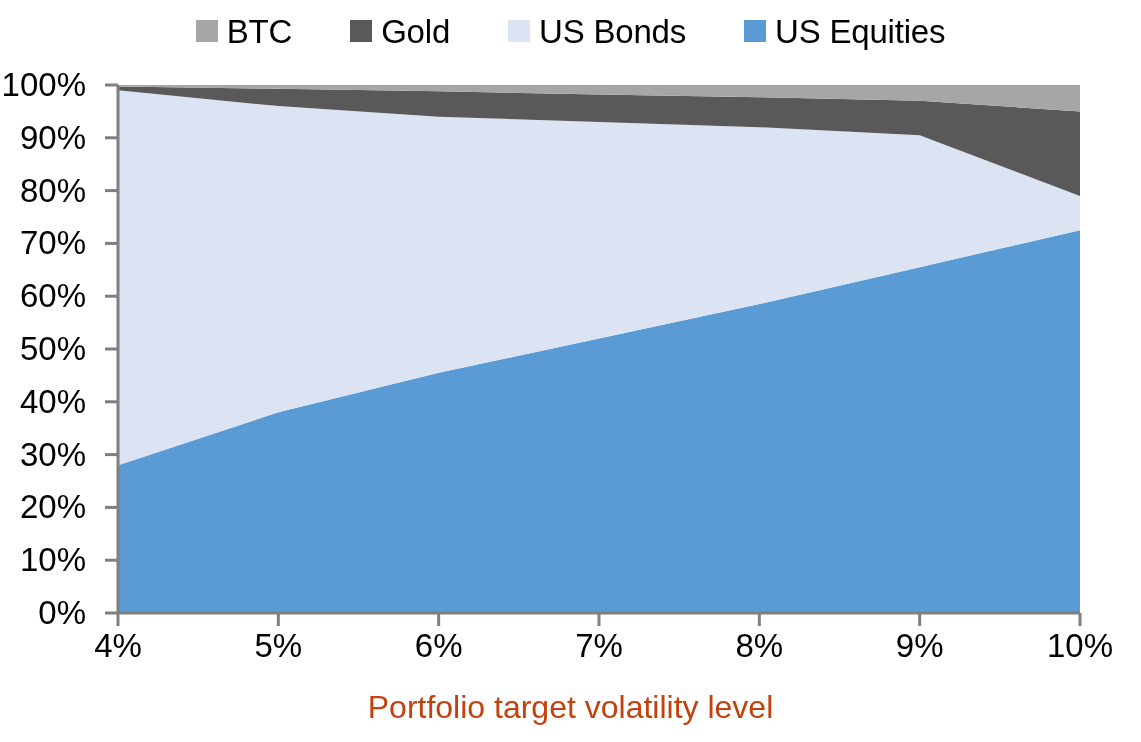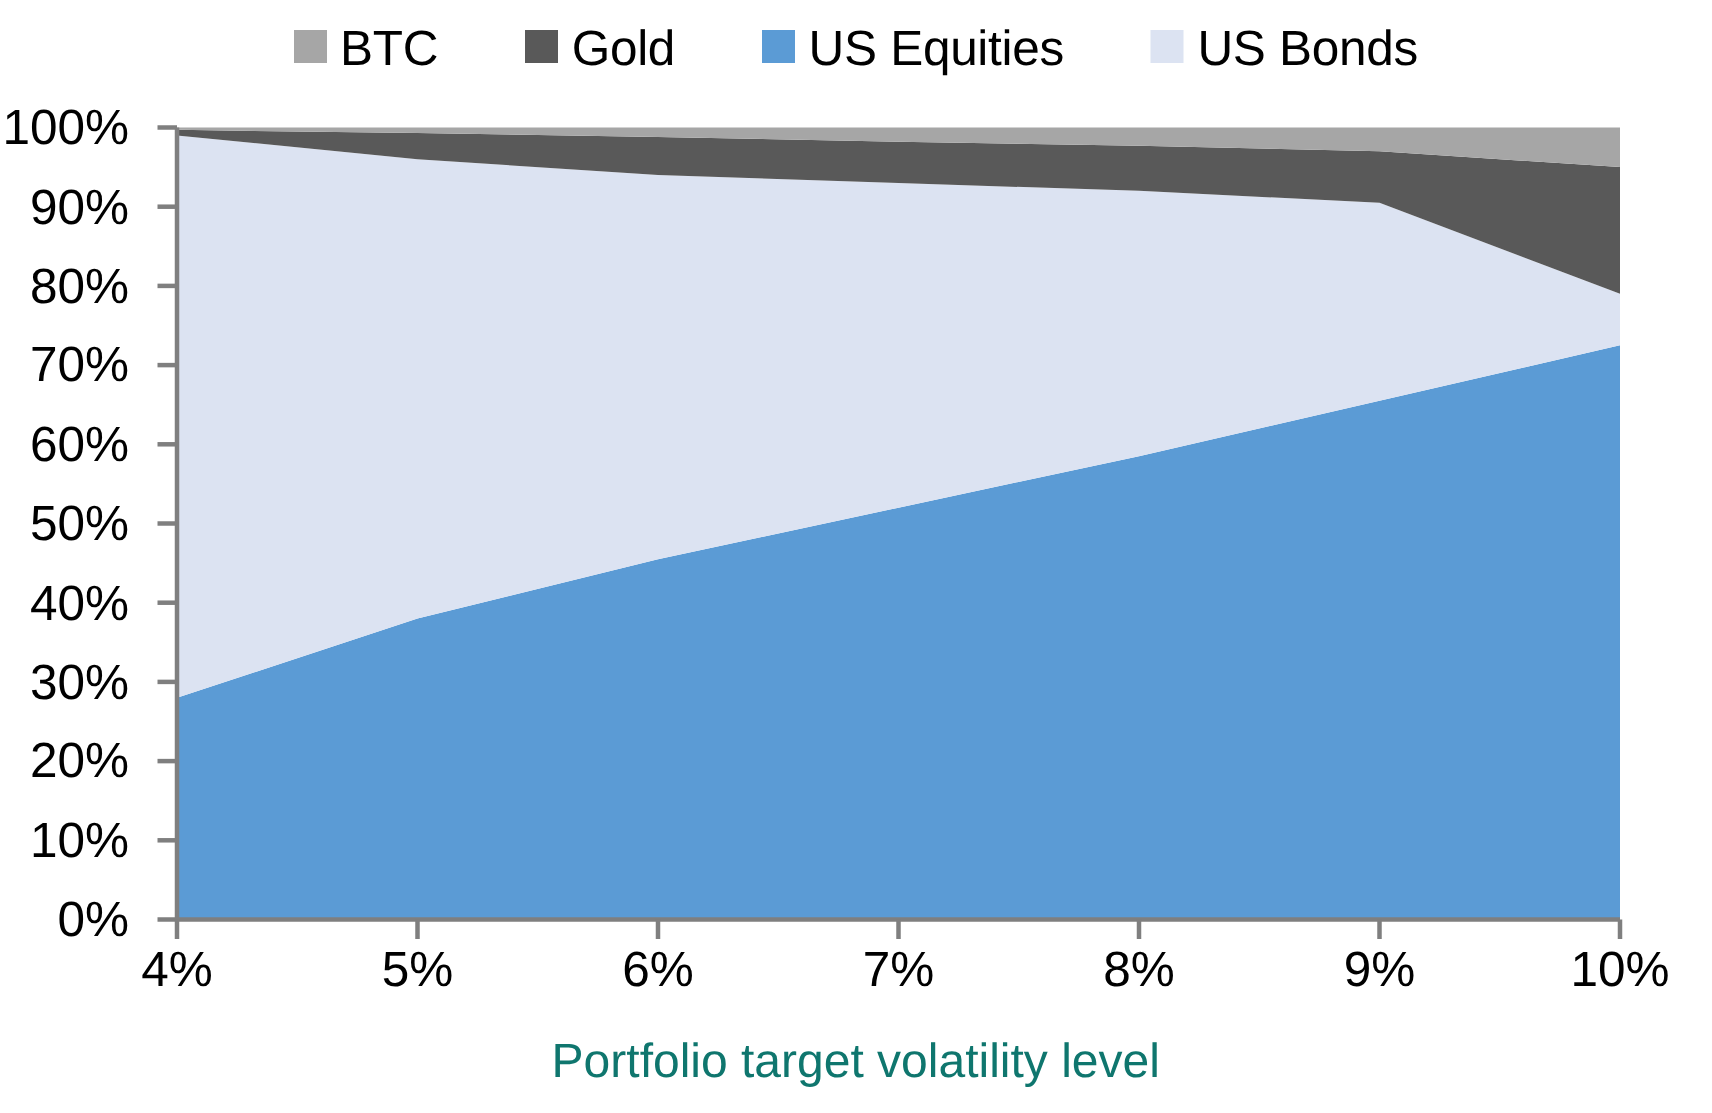--- a/index.html
+++ b/index.html
@@ -110,44 +110,44 @@
 
   
   #x-axis-title {
     position: absolute;
     left: 0;
     top: 688px;
     width: 1141px;
     text-align: center;
     font-size: 32px;
     line-height: 38px;
-    color: #0f766e;
+    color: #c2410c;
   }
 </style>
 </head>
 <body>
 
 <div id="chart-root">
 
   <div id="legend">
     <div class="legend-entry">
       <span class="legend-swatch" style="background:#A6A6A6;"></span>
       <span class="legend-label">BTC</span>
     </div>
     <div class="legend-entry">
       <span class="legend-swatch" style="background:#595959;"></span>
       <span class="legend-label">Gold</span>
     </div>
     <div class="legend-entry">
+      <span class="legend-swatch" style="background:#DCE3F2;"></span>
+      <span class="legend-label">US Bonds</span>
+    </div>
+    <div class="legend-entry">
       <span class="legend-swatch" style="background:#5B9BD5;"></span>
       <span class="legend-label">US Equities</span>
-    </div>
-    <div class="legend-entry">
-      <span class="legend-swatch" style="background:#DCE3F2;"></span>
-      <span class="legend-label">US Bonds</span>
     </div>
   </div>
 
   <div id="plot-wrap">
     <svg id="plot-svg" width="1141" height="742" viewBox="0 0 1141 742">
       <g id="areas">
           <path d="M118.00,465.16 L278.33,412.36 L438.67,372.76 L599.00,338.44 L759.33,304.12 L919.67,267.16 L1080.00,230.20 L1080.00,613.00 L919.67,613.00 L759.33,613.00 L599.00,613.00 L438.67,613.00 L278.33,613.00 L118.00,613.00 Z" fill="#5B9BD5" shape-rendering="geometricPrecision"></path>
           <path d="M118.00,90.28 L278.33,106.12 L438.67,116.68 L599.00,121.96 L759.33,127.24 L919.67,135.16 L1080.00,195.88 L1080.00,230.20 L919.67,267.16 L759.33,304.12 L599.00,338.44 L438.67,372.76 L278.33,412.36 L118.00,465.16 Z" fill="#DCE3F2" shape-rendering="geometricPrecision"></path>
           <path d="M118.00,86.58 L278.33,88.70 L438.67,91.34 L599.00,94.50 L759.33,97.14 L919.67,100.84 L1080.00,111.40 L1080.00,195.88 L919.67,135.16 L759.33,127.24 L599.00,121.96 L438.67,116.68 L278.33,106.12 L118.00,90.28 Z" fill="#595959" shape-rendering="geometricPrecision"></path>
           <path d="M118.00,85.00 L278.33,85.00 L438.67,85.00 L599.00,85.00 L759.33,85.00 L919.67,85.00 L1080.00,85.00 L1080.00,111.40 L919.67,100.84 L759.33,97.14 L599.00,94.50 L438.67,91.34 L278.33,88.70 L118.00,86.58 Z" fill="#A6A6A6" shape-rendering="geometricPrecision"></path>

